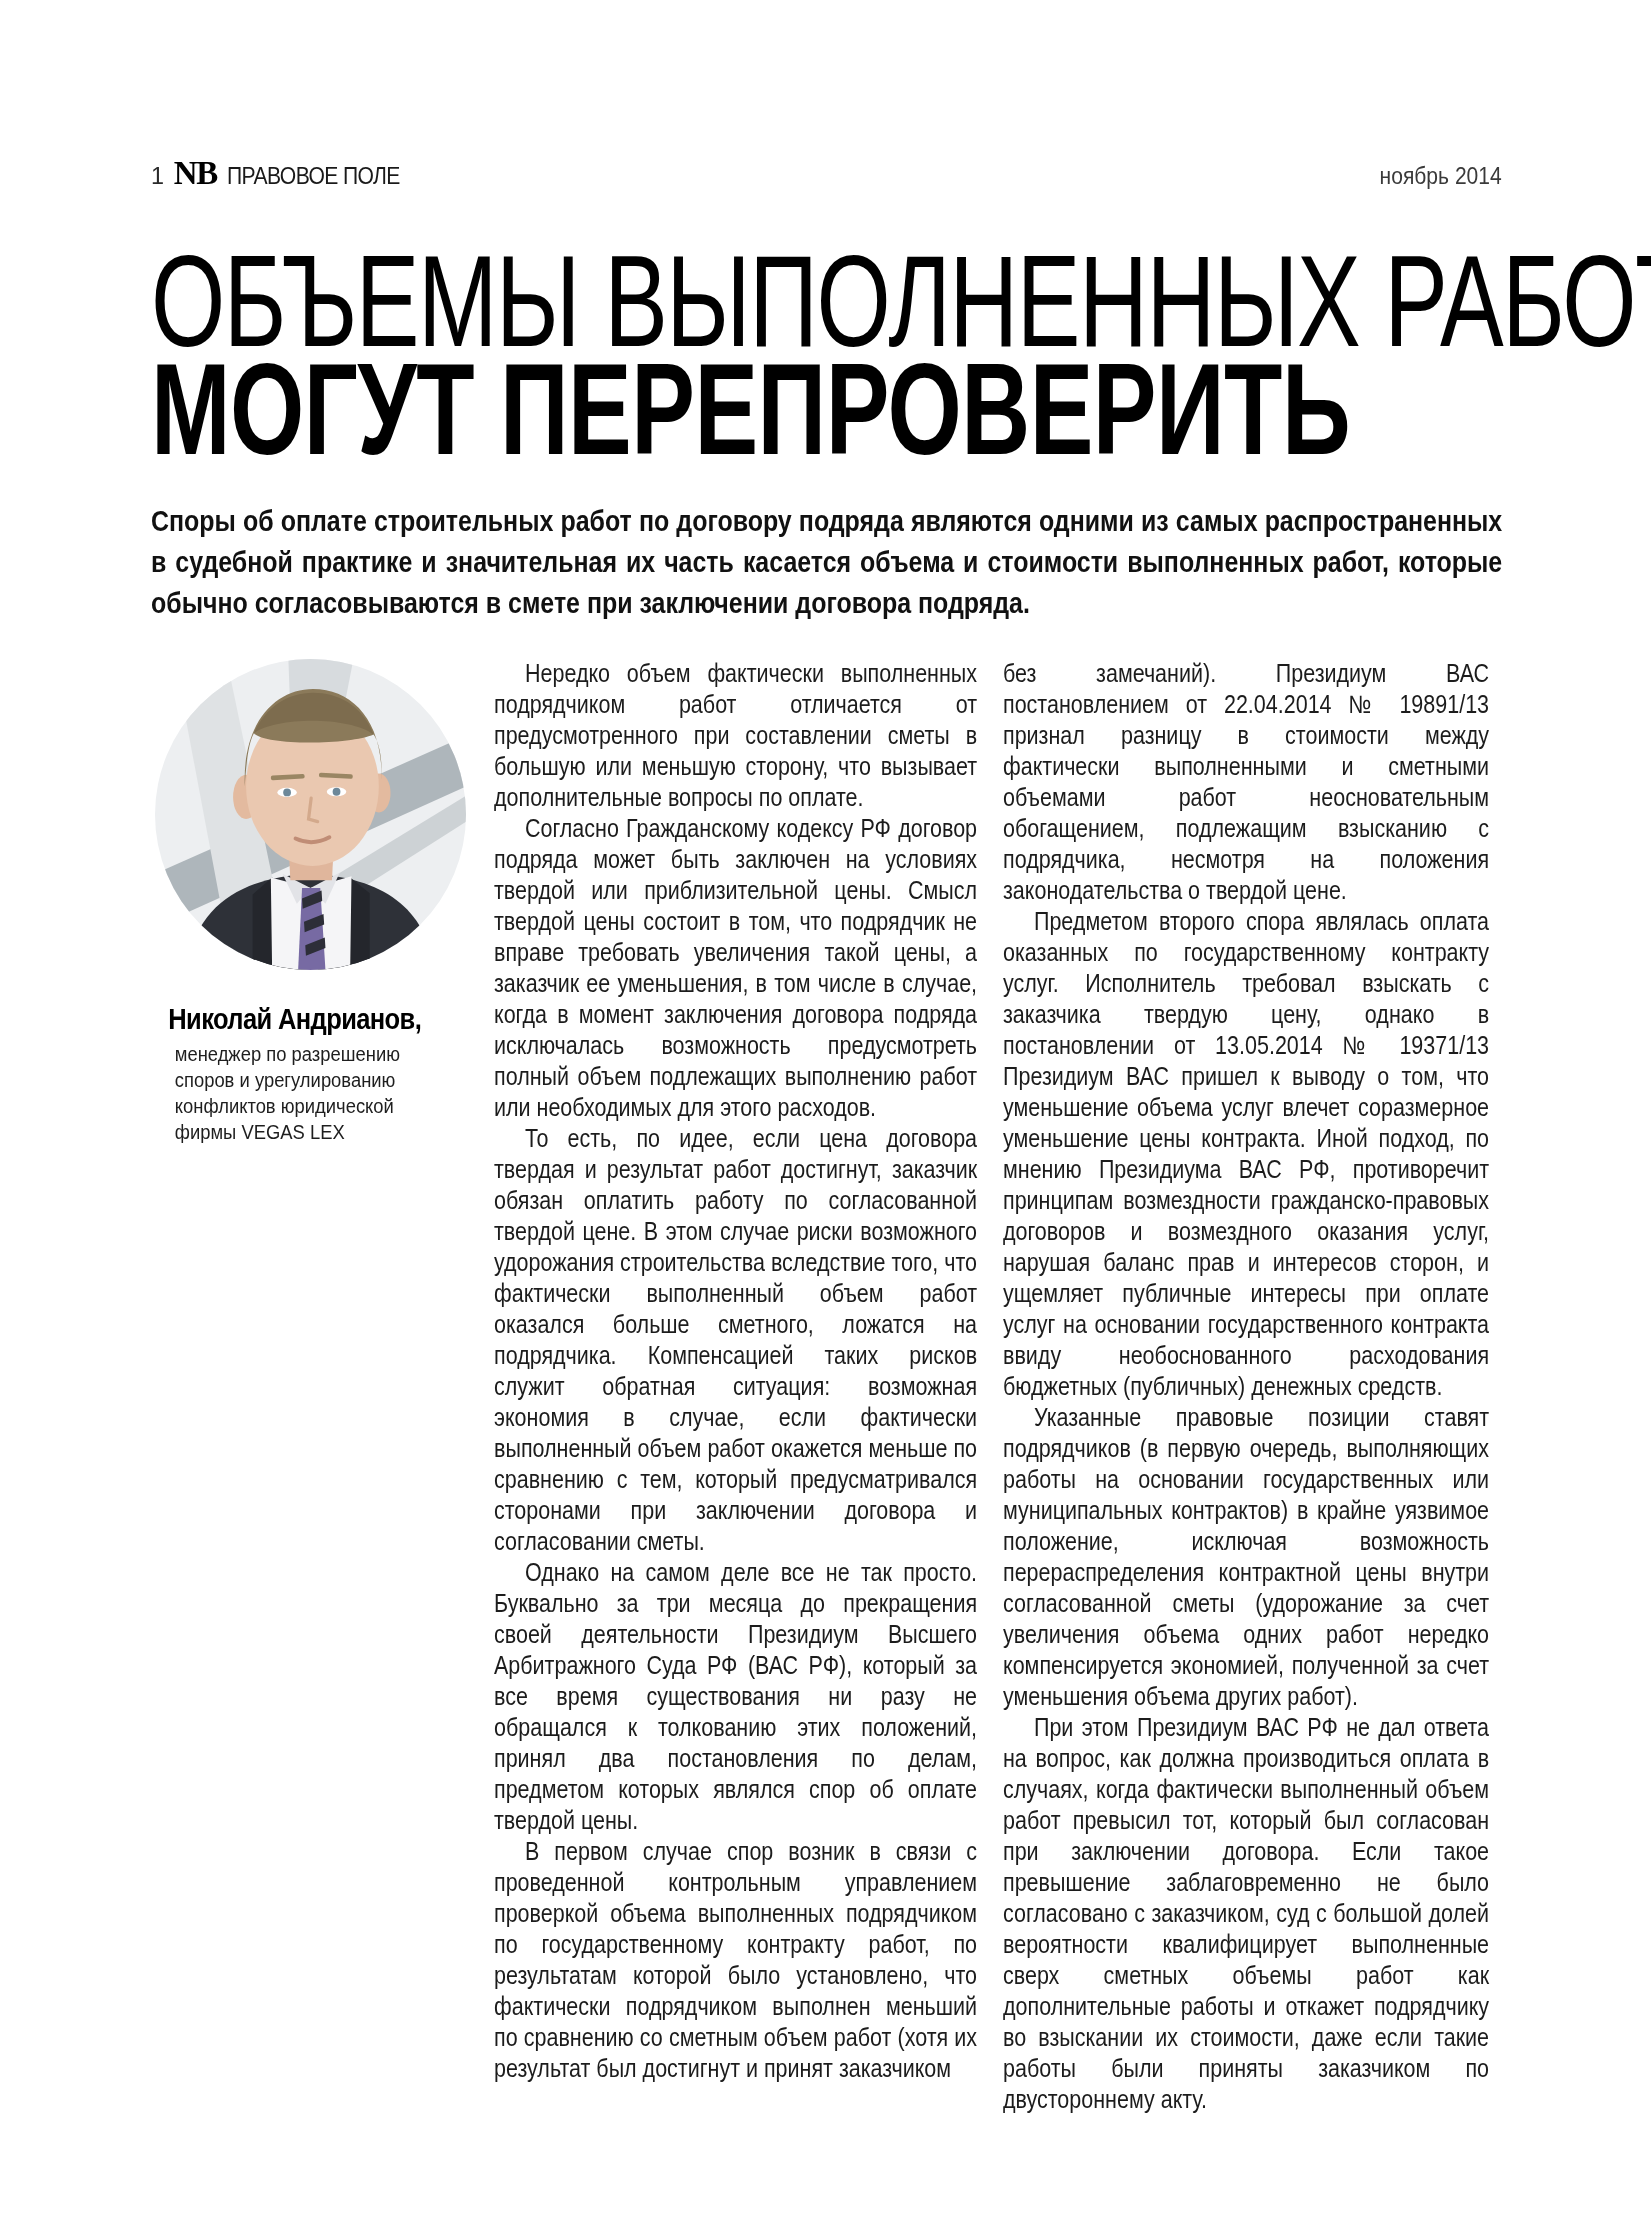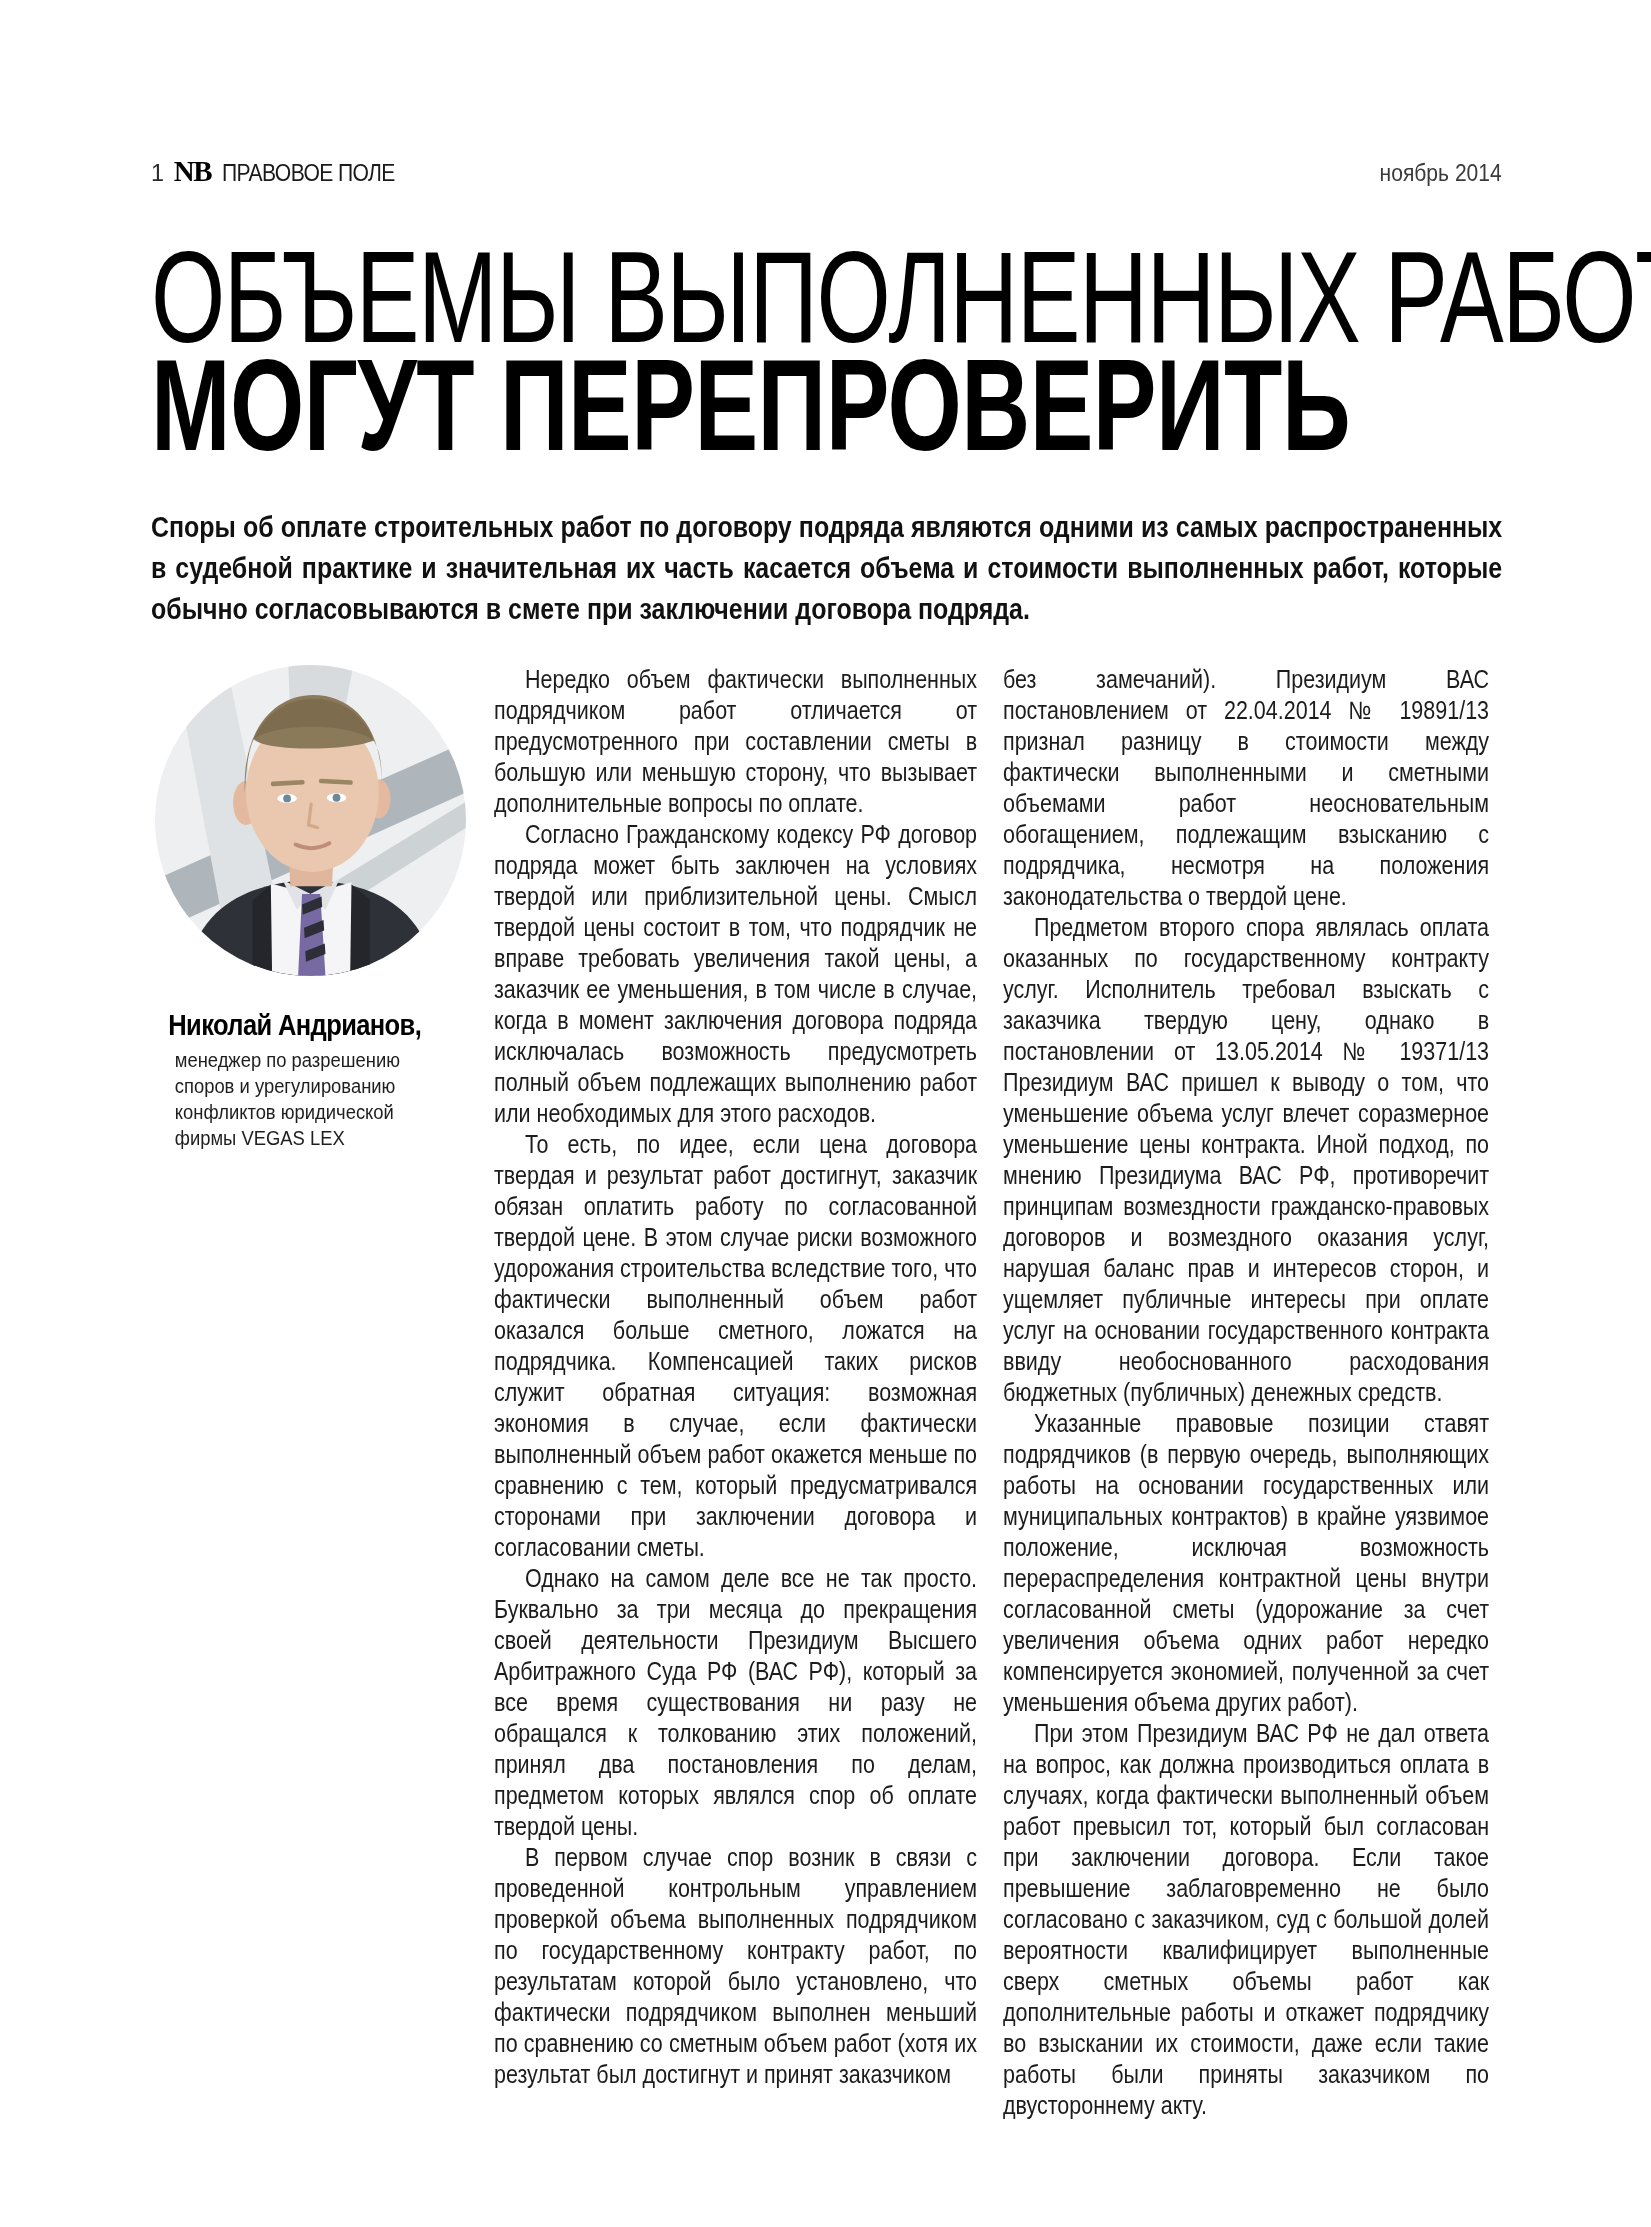--- a/index.html
+++ b/index.html
@@ -9,35 +9,35 @@
     font-family:"Liberation Sans", sans-serif;
     color:#1c1c1c;
     -webkit-font-smoothing:antialiased;
   }
   .page { width:1651px; min-height:2227px; padding:155px 149px 39px 151px; overflow:hidden; }
 
   
   .page-header { display:flex; justify-content:space-between; align-items:baseline; }
   .header-left { display:flex; align-items:baseline; gap:10.4px; }
   .page-number { font-size:23.4px; font-weight:400; color:#2a2a2a; letter-spacing:-0.7px; }
-  .brand { font-family:"Liberation Serif", serif; font-weight:700; font-size:29px; letter-spacing:-1.3px; color:#000; }
+  .brand { font-family:"Liberation Serif", serif; font-weight:700; font-size:33px; letter-spacing:-1.3px; color:#000; }
   .section-label { font-size:24px; font-weight:400; color:#1a1a1a; letter-spacing:-0.7px;
                    display:inline-block; transform:scaleX(.88); transform-origin:0 100%; white-space:nowrap; }
   .issue-date { font-size:23.4px; font-weight:300; color:#3a3a3a; letter-spacing:0;
                 display:inline-block; transform:scaleX(.9); transform-origin:100% 100%; white-space:nowrap; }
 
   
   .article-title { margin-top:55px; color:#000; }
   .title-line { display:block; font-size:129px; line-height:108px; letter-spacing:-2px;
                 white-space:nowrap; transform:scaleX(.74); transform-origin:0 0; width:140%; }
   .title-line.l1 { font-weight:400; }
   .title-line.l2 { font-weight:700; letter-spacing:-0.7px; }
 
   
-  .lead-wrap { margin-top:48px; width:1351px; }
+  .lead-wrap { margin-top:38px; width:1351px; }
   .condense { transform:scaleX(.86); transform-origin:0 0; width:116.3%; }
   .lead {
     font-size:29px; line-height:41px; font-weight:700; color:#111;
     text-align:justify; letter-spacing:0;
   }
 
   
   .content { margin-top:34px; display:grid; grid-template-columns:317px 483px 486px; column-gap:26px; }
 
   .author-col { padding-top:1.3px; }

